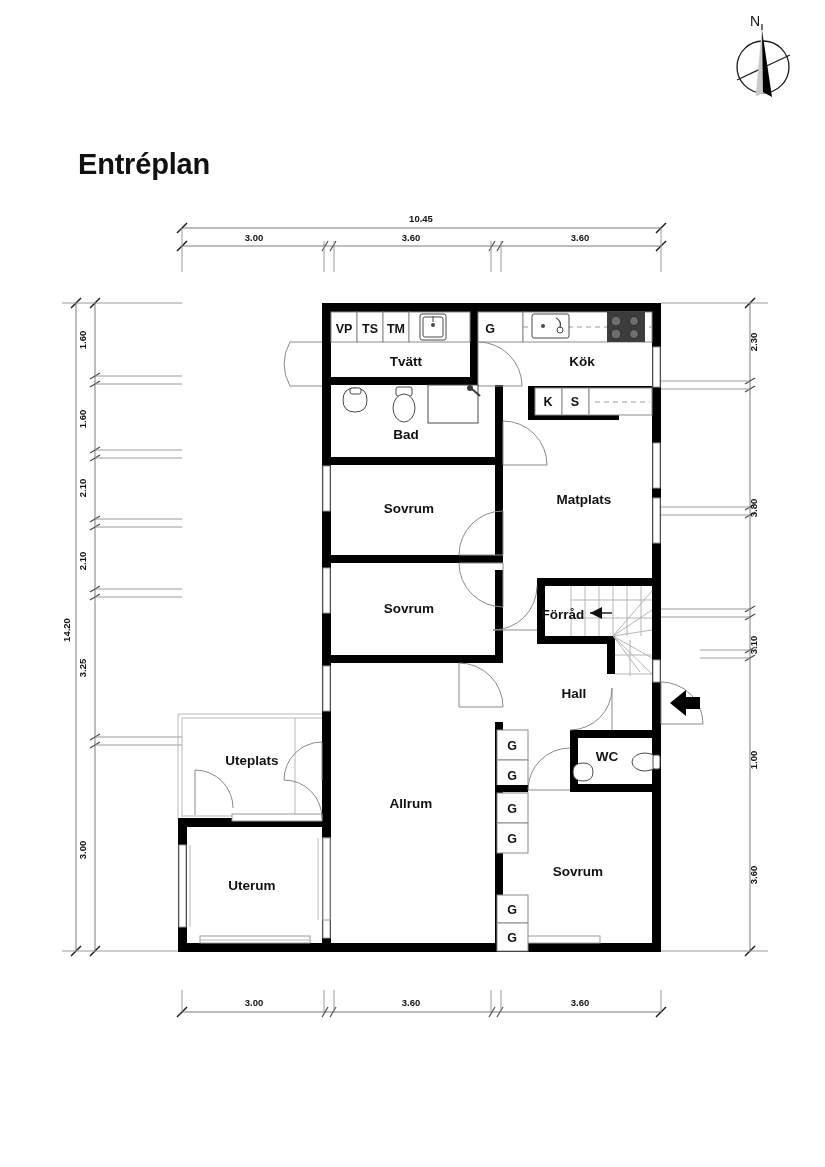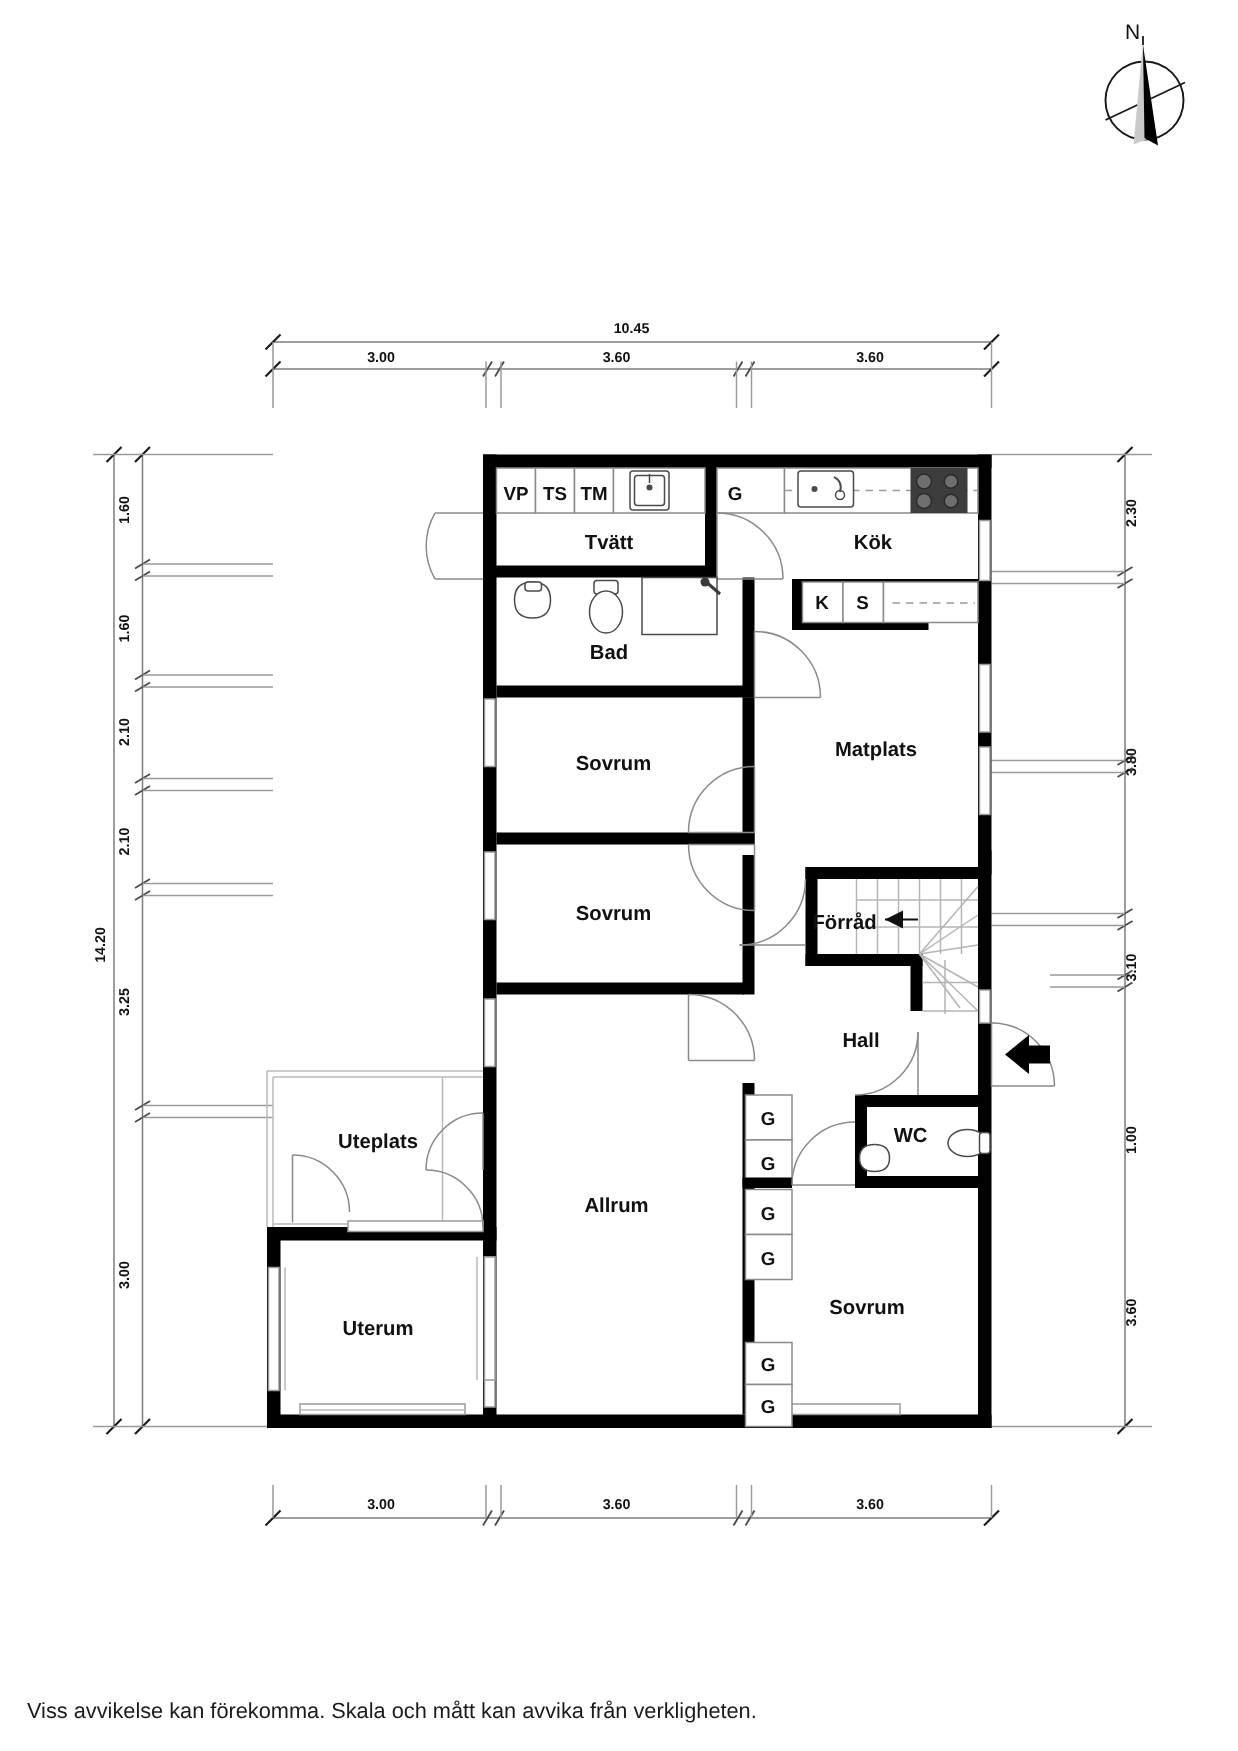--- a/index.html
+++ b/index.html
@@ -55,21 +55,21 @@
   .stair     { stroke: #b5b5b5; stroke-width: 1; fill: none; }
   .glassline { stroke: #b9b9b9; stroke-width: 1; fill: none; }
   .stove     { fill: #3d3d3d; }
   .burner    { fill: #6e6e6e; stroke:#2a2a2a; stroke-width:1; }
 </style>
 </head>
 <body>
 
 <div id="plan-root">
 
-  <div class="footer-note">Viss avvikelse kan förekomma. Skala och mått kan avvika från verkligheten.</div>
+  <div class="page-title">Entréplan</div>
 
   <svg width="825" height="1167" viewBox="0 0 825 1167">
 
     <g>
       <circle cx="763" cy="67" r="26" fill="none" stroke="#1a1a1a" stroke-width="1.3"></circle>
       <line x1="737" y1="80" x2="790" y2="55" stroke="#1a1a1a" stroke-width="1.2"></line>
       <polygon points="762,30 756,96 766,92" fill="#c9c9c9" stroke="#c9c9c9" stroke-width="0.5"></polygon>
       <polygon points="762,30 772,97 763,92" fill="#000000"></polygon>
       <line x1="762" y1="30" x2="762" y2="24" stroke="#1a1a1a" stroke-width="1.2"></line>
       <text class="compass-n" x="755" y="26">N</text>

